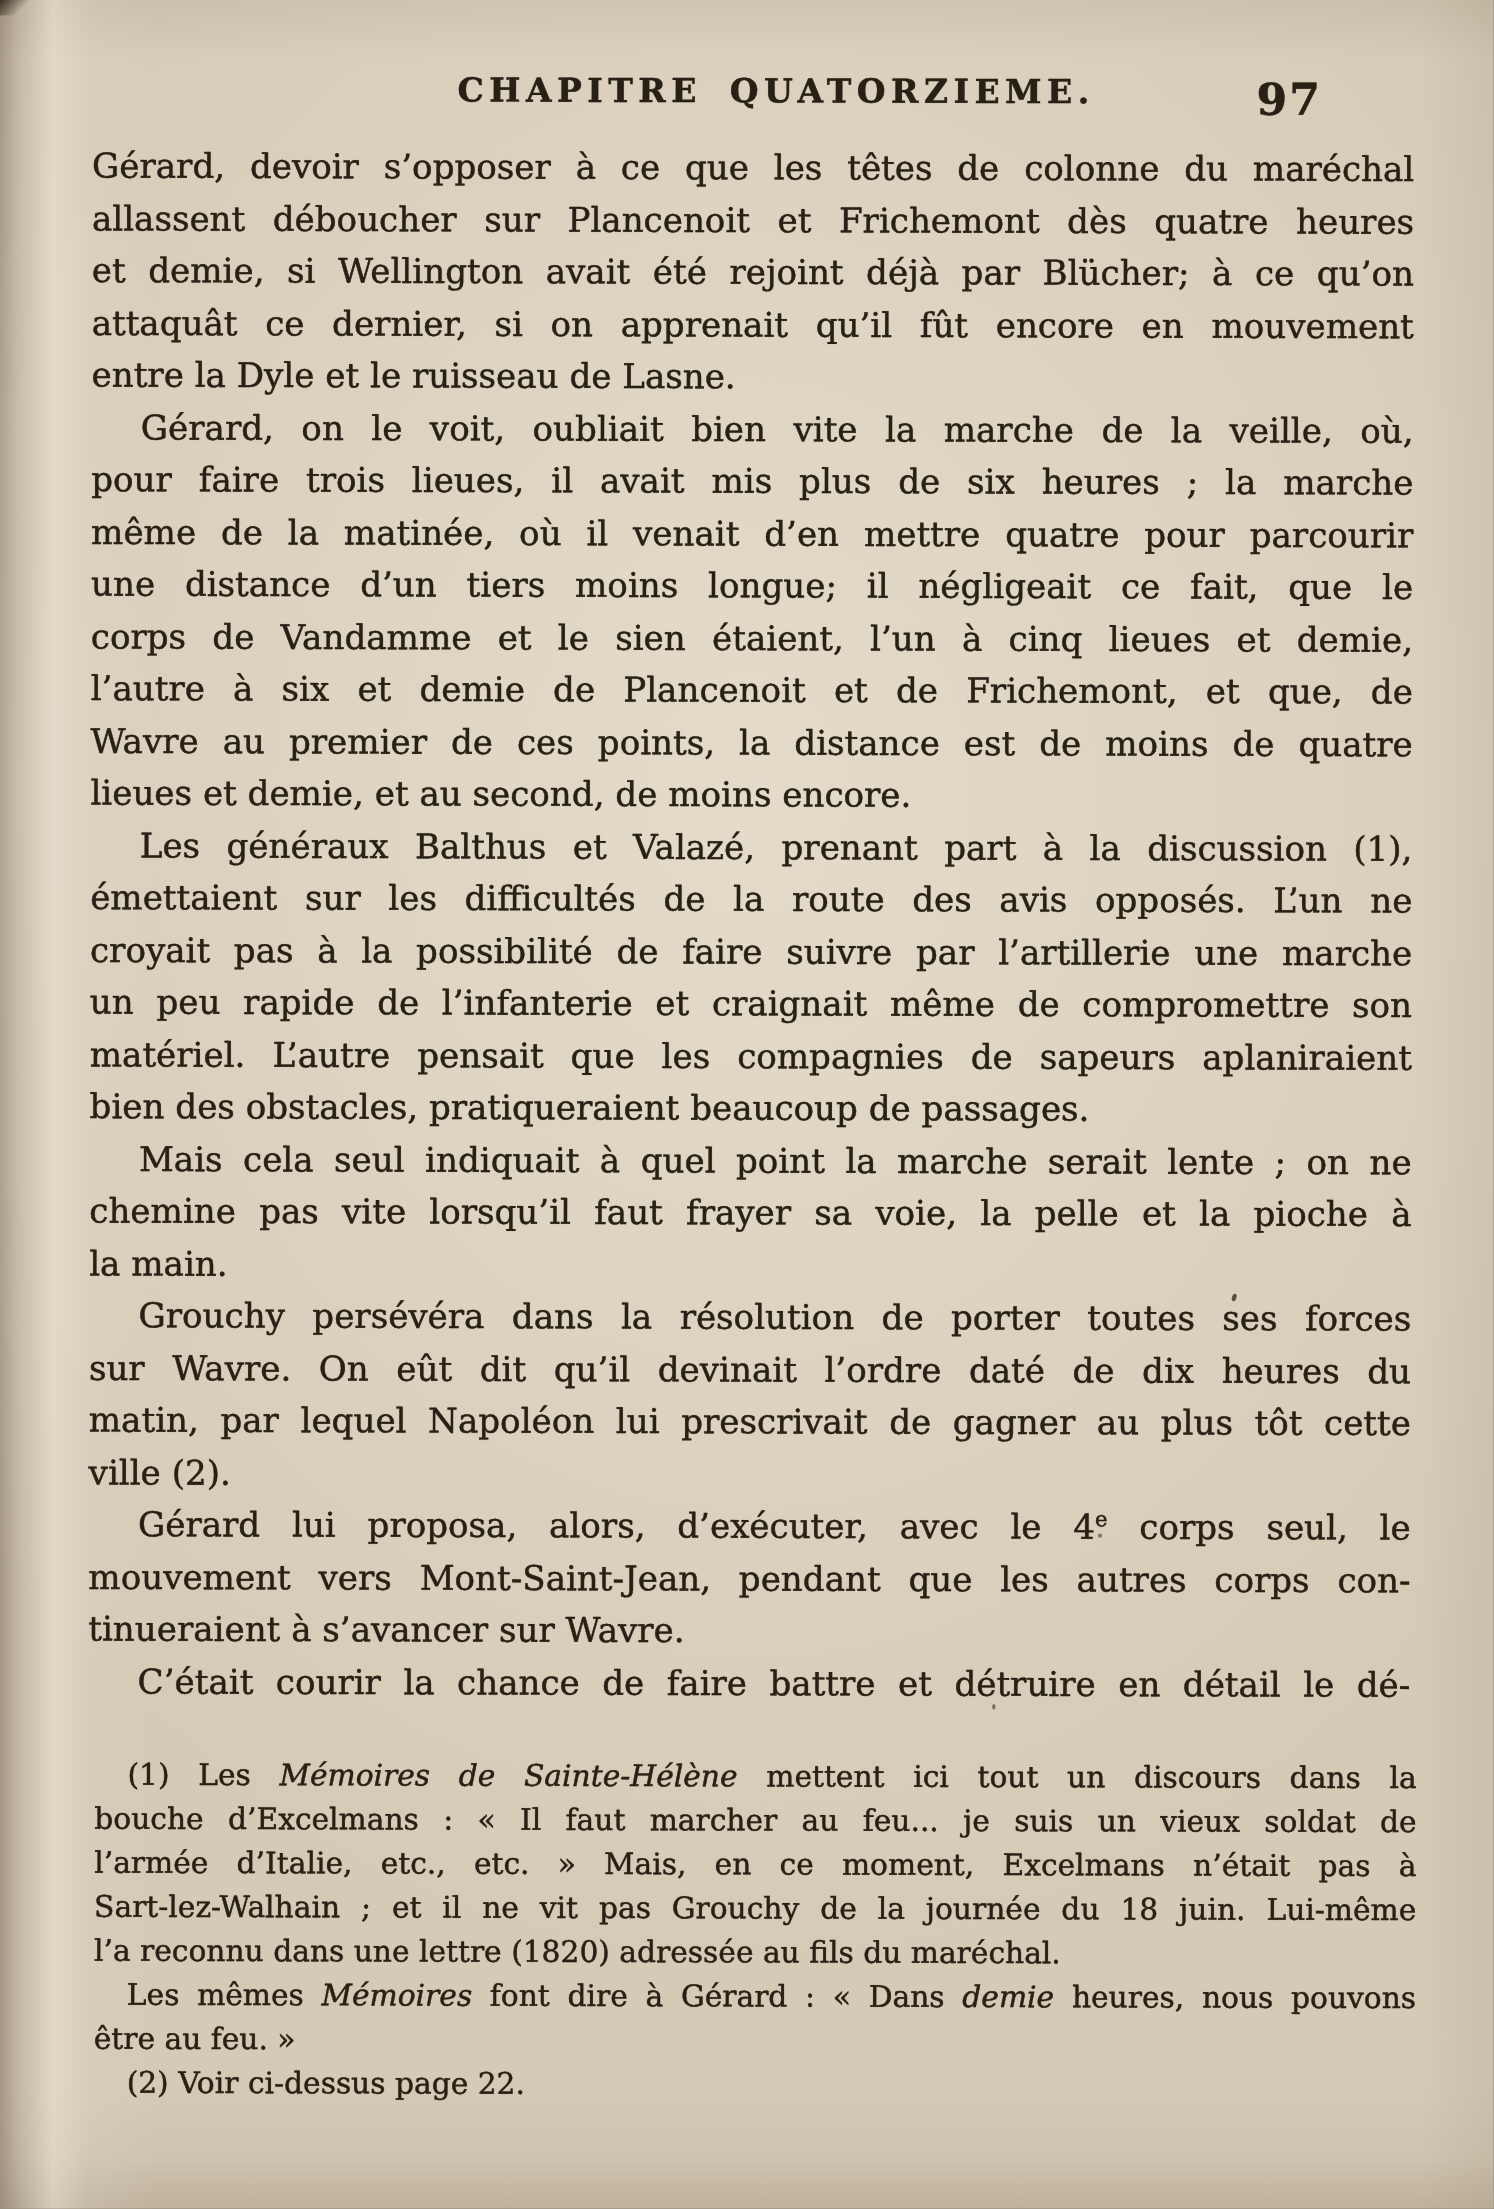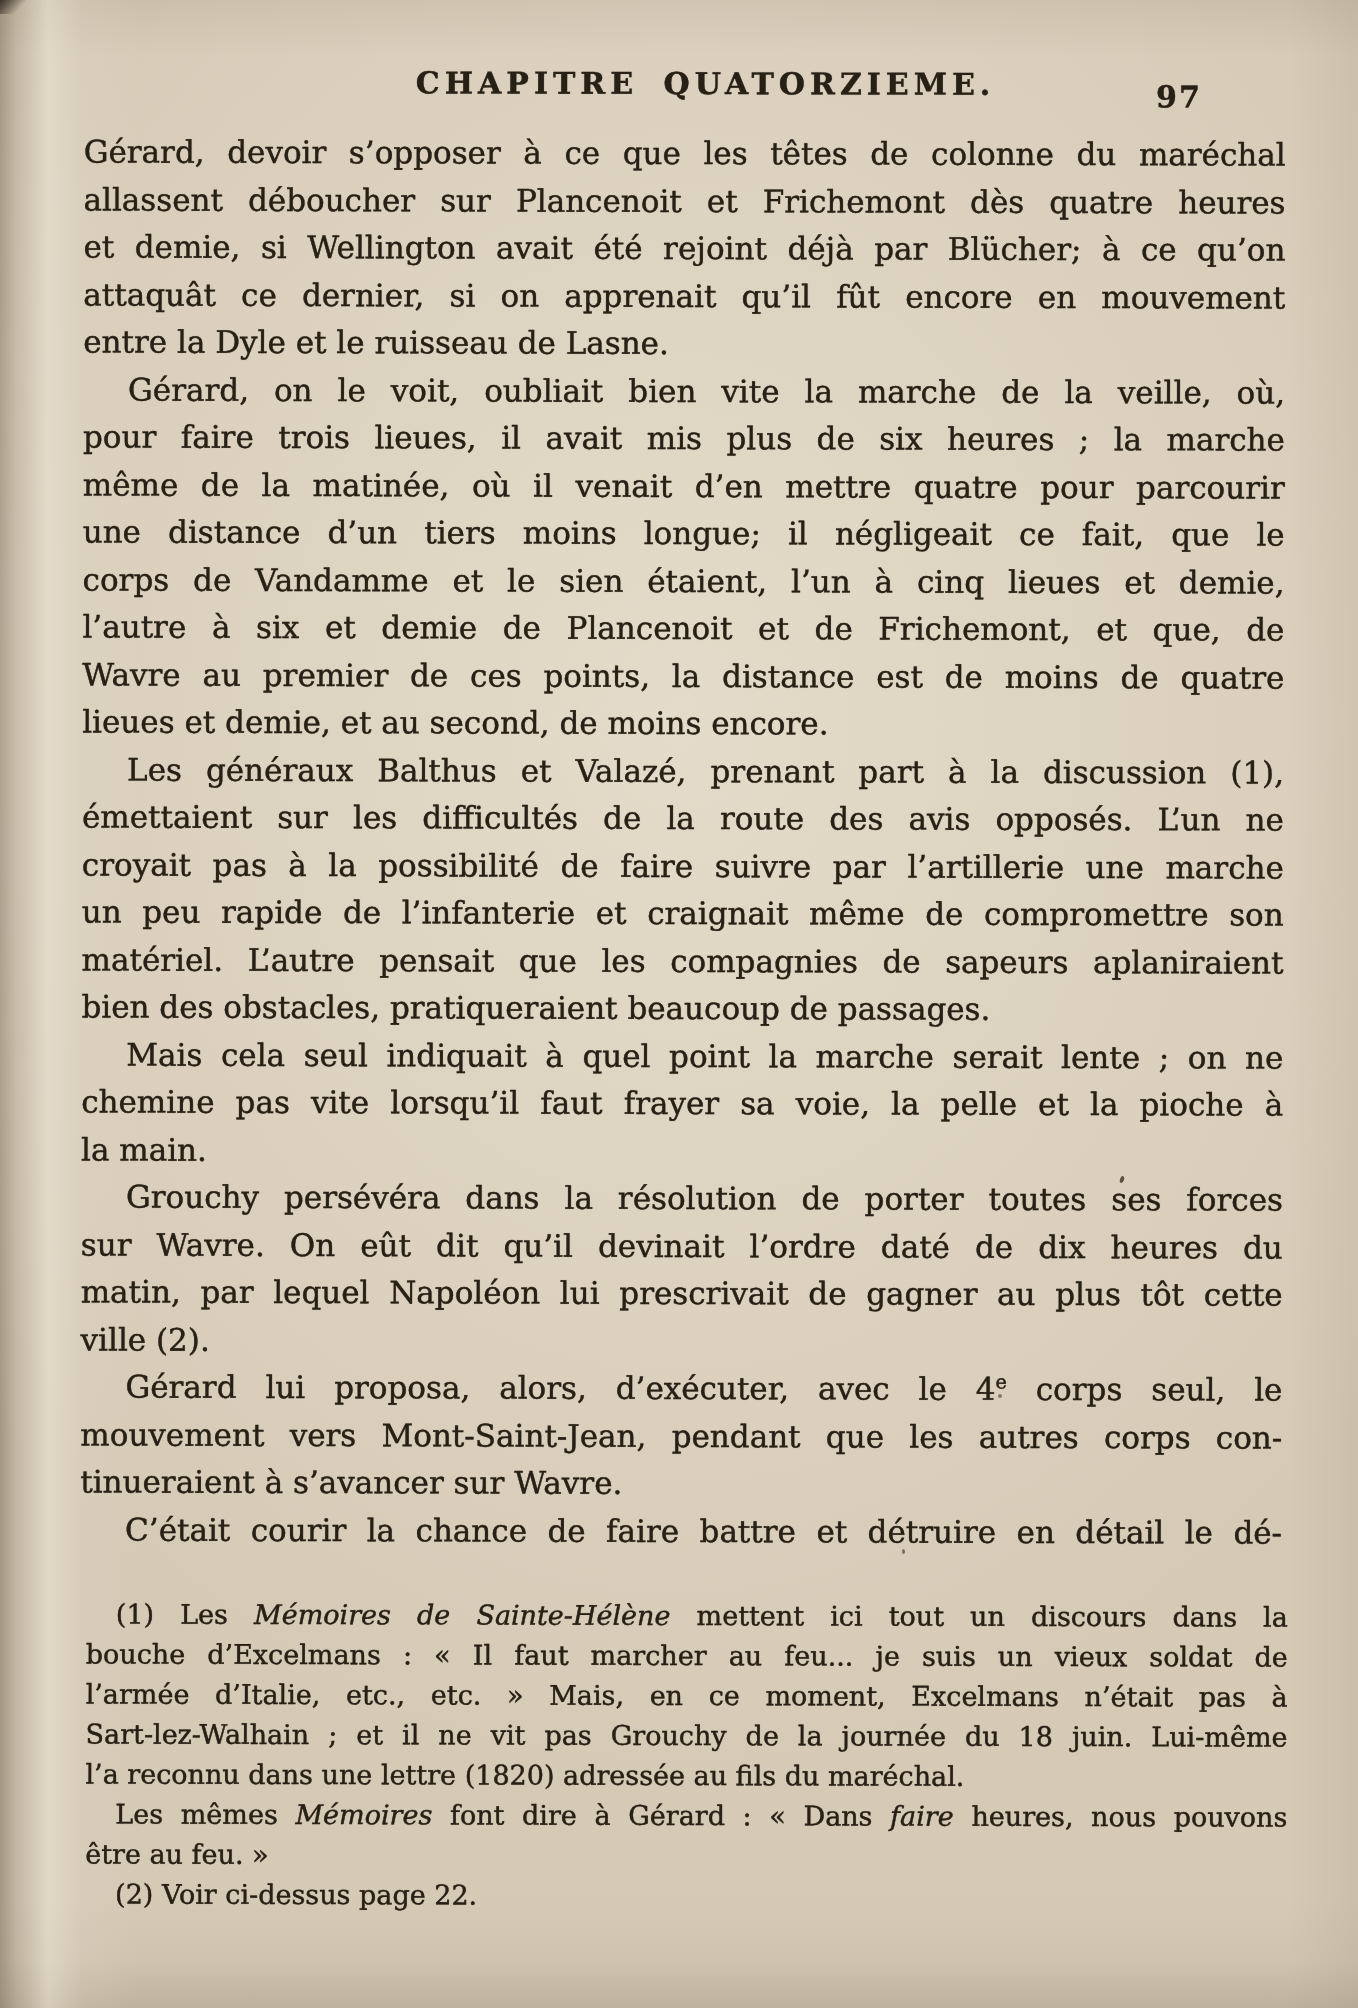--- a/index.html
+++ b/index.html
@@ -42,22 +42,22 @@
     top: 0;
     font-size: 30px;
     font-weight: bold;
     letter-spacing: 5px;
     word-spacing: 10px;
     white-space: nowrap;
   }
   .pagenum {
     position: absolute;
     right: 158px;
-    top: 12px;
-    font-size: 30px;
+    top: 0;
+    font-size: 40px;
     font-weight: bold;
     letter-spacing: 2px;
   }
 
   
   .bodyblock {
     position: absolute;
     top: 130px;
     left: 82px;
     width: 1202px;
@@ -148,21 +148,21 @@
         <div class="bline line endl">tinueraient à s’avancer sur Wavre.</div>
         <div class="bline line ind">C’était courir la chance de faire battre et détruire en détail le dé-</div>
       </div>
 
     <div class="footblock" id="footnote-block">
         <div class="fline line ind">(1) Les <span class="it">Mémoires de Sainte-Hélène</span> mettent ici tout un discours dans la</div>
         <div class="fline line">bouche d’Excelmans : « Il faut marcher au feu... je suis un vieux soldat de</div>
         <div class="fline line">l’armée d’Italie, etc., etc. » Mais, en ce moment, Excelmans n’était pas à</div>
         <div class="fline line">Sart-lez-Walhain ; et il ne vit pas Grouchy de la journée du 18 juin. Lui-même</div>
         <div class="fline line endl">l’a reconnu dans une lettre (1820) adressée au fils du maréchal.</div>
-        <div class="fline line ind">Les mêmes <span class="it ul">Mémoires</span> font dire à Gérard : « Dans <span class="it">faire</span> heures, nous pouvons</div>
+        <div class="fline line ind">Les mêmes <span class="it ul">Mémoires</span> font dire à Gérard : « Dans <span class="it">demie</span> heures, nous pouvons</div>
         <div class="fline line endl">être au feu. »</div>
         <div class="fline line endl ind">(2) Voir ci-dessus page 22.</div>
       </div>
 
   </div>
 
   <div class="corner-mark"></div>
   <div class="speck s1"></div>
   <div class="speck s2"></div>
   <div class="speck s3"></div>

